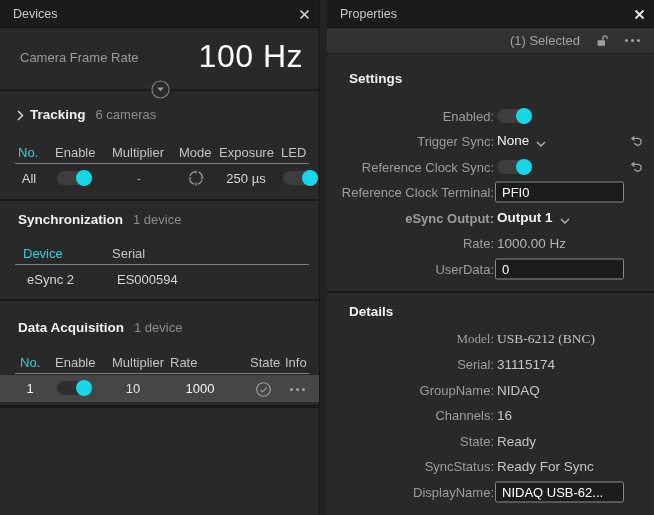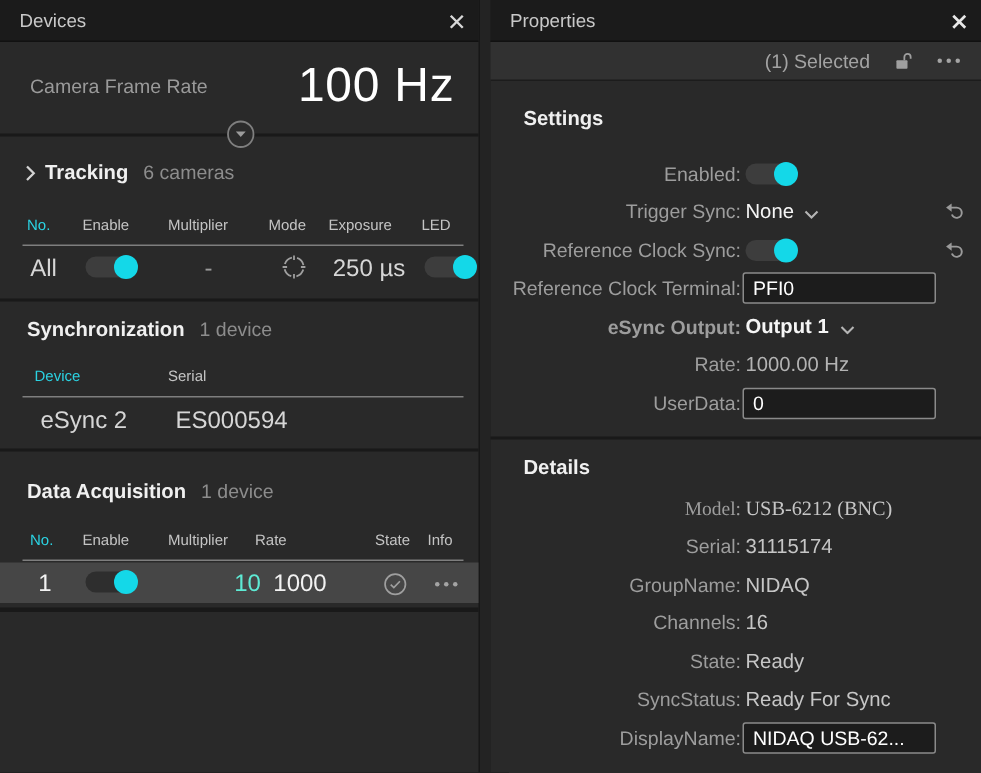--- a/index.html
+++ b/index.html
@@ -20,24 +20,24 @@
   .divline { position:absolute; left:0; right:0; height:2px; background:#191919; }
   .sec-title { position:absolute; font-size:13.5px; font-weight:700; color:#f0f0f0; }
   .sec-count { font-weight:400; color:#8d8d8d; font-size:13px; margin-left:10px; }
 
   
   .fr-label { position:absolute; left:20px; top:50px; font-size:13px; color:#9a9a9a; }
   .fr-value { position:absolute; right:16px; top:38px; font-size:32px; color:#ffffff; letter-spacing:.5px; }
   .expander { position:absolute; left:151px; top:80px; width:19px; height:19px; cursor:pointer; }
 
   
-  .th { position:absolute; font-size:10px; color:#c4c4c4; white-space:nowrap; }
+  .th { position:absolute; font-size:13px; color:#c4c4c4; white-space:nowrap; }
   .th.accent { color:#2bd2e2; }
   .underline { position:absolute; height:1px; background:#7e7e7e; left:15px; right:10px; }
-  .cell { position:absolute; font-size:16px; color:#d6d6d6; white-space:nowrap; transform:translateX(-50%); }
+  .cell { position:absolute; font-size:13px; color:#d6d6d6; white-space:nowrap; transform:translateX(-50%); }
   .cell.dim { color:#9a9a9a; }
   .cell.left { transform:none; }
   .row-selected { position:absolute; left:0; right:0; background:#464646; }
 
   
   .toggle { position:absolute; width:34px; height:14px; border-radius:7px; background:#3d3d3d; cursor:pointer; }
   .toggle .knob { position:absolute; right:-1px; top:-1px; width:16px; height:16px; border-radius:50%; background:#14d8e8; }
   .toggle.on-dark { background:#2e2e2e; }
 
   .iconbox { position:absolute; display:flex; align-items:center; justify-content:center; color:#9f9f9f; }
@@ -152,21 +152,21 @@
     <span class="th" style="left:170px; top:355px;">Rate</span>
     <span class="th" style="left:250px; top:355px;">State</span>
     <span class="th" style="left:285px; top:355px;">Info</span>
     <div class="underline" style="top:373px;"></div>
 
     <div class="row-selected" style="top:375px; height:27px;">
       <span class="cell" style="left:30px; top:6px; color:#f2f2f2;">1</span>
       <span class="toggle on-dark" style="left:57px; top:6px;">
           <span class="knob"></span>
         </span>
-      <span class="cell" style="left:133px; top:6px; color:#5eead4;margin-left:32px;">10</span>
+      <span class="cell" style="left:133px; top:6px; color:#e5e5e5;">10</span>
       <span class="cell" style="left:200px; top:6px; color:#f2f2f2;">1000</span>
       <span class="iconbox" style="left:254px; top:5px; width:18px; height:18px;">
         <svg width="17" height="17" viewBox="0 0 18 18" fill="none" stroke="currentColor" stroke-width="1.2">
           <circle cx="9" cy="9" r="7.2"></circle>
           <path d="M5.8 9.3 L8 11.4 L12.3 6.9"></path>
         </svg>
       </span>
       <span class="iconbox" style="left:288px; top:12px; width:18px; height:4px;">
         <span class="dots" style="margin-right:12px;"></span>
       </span>

